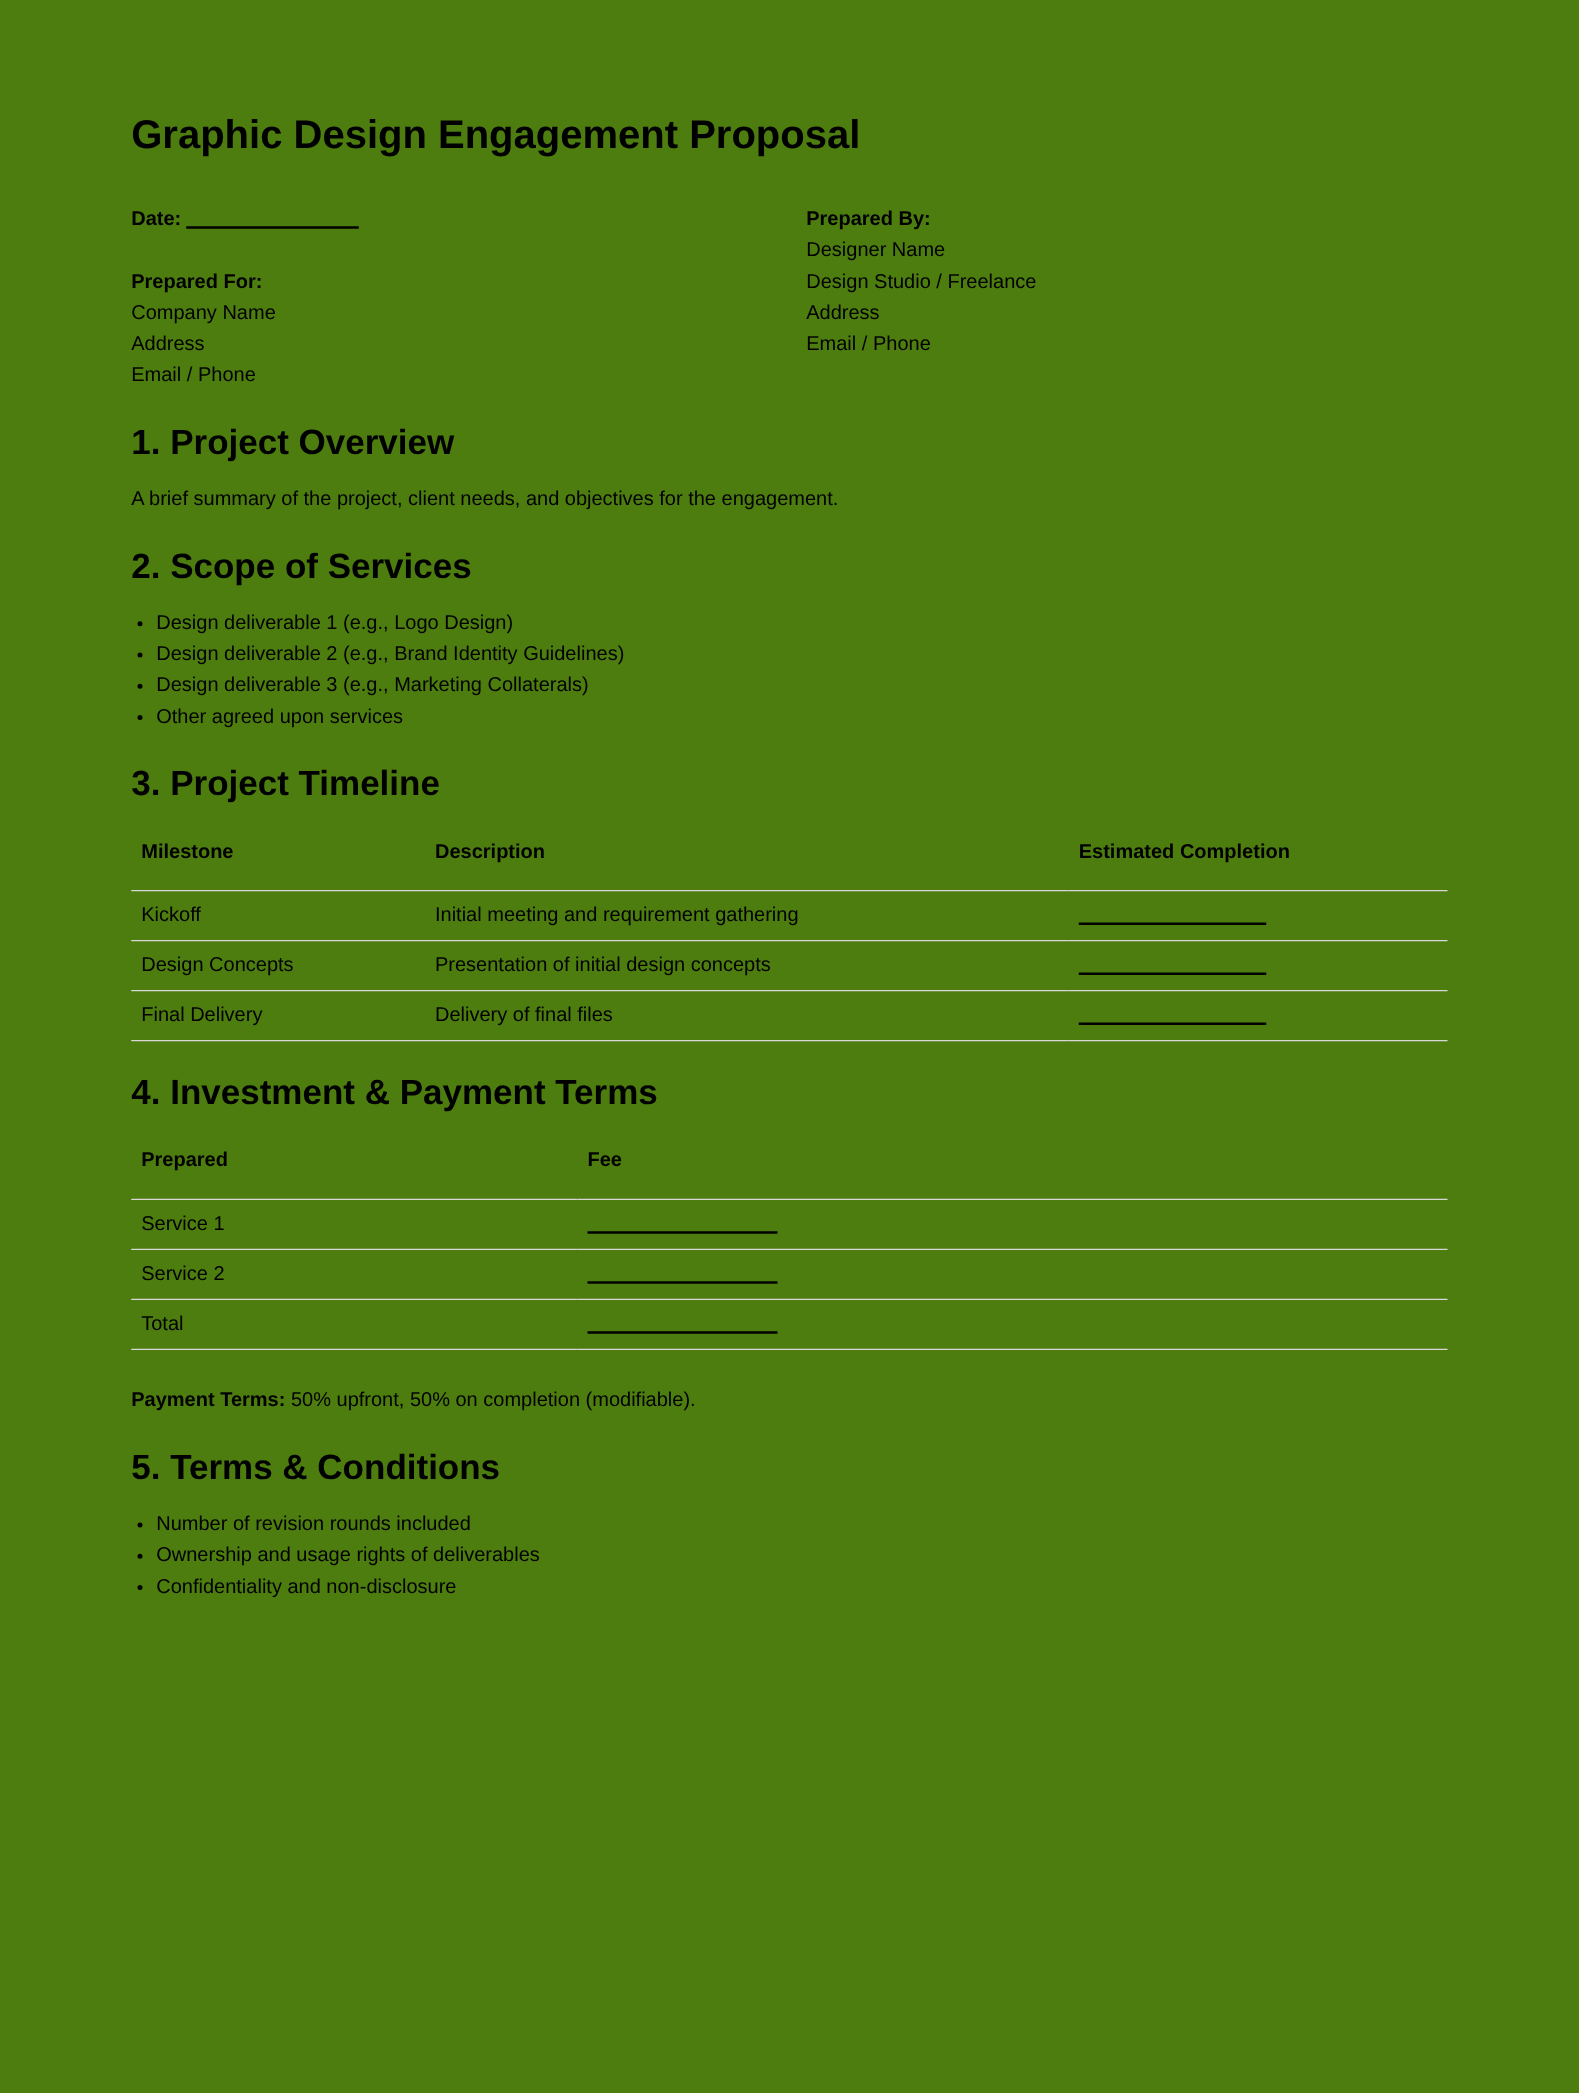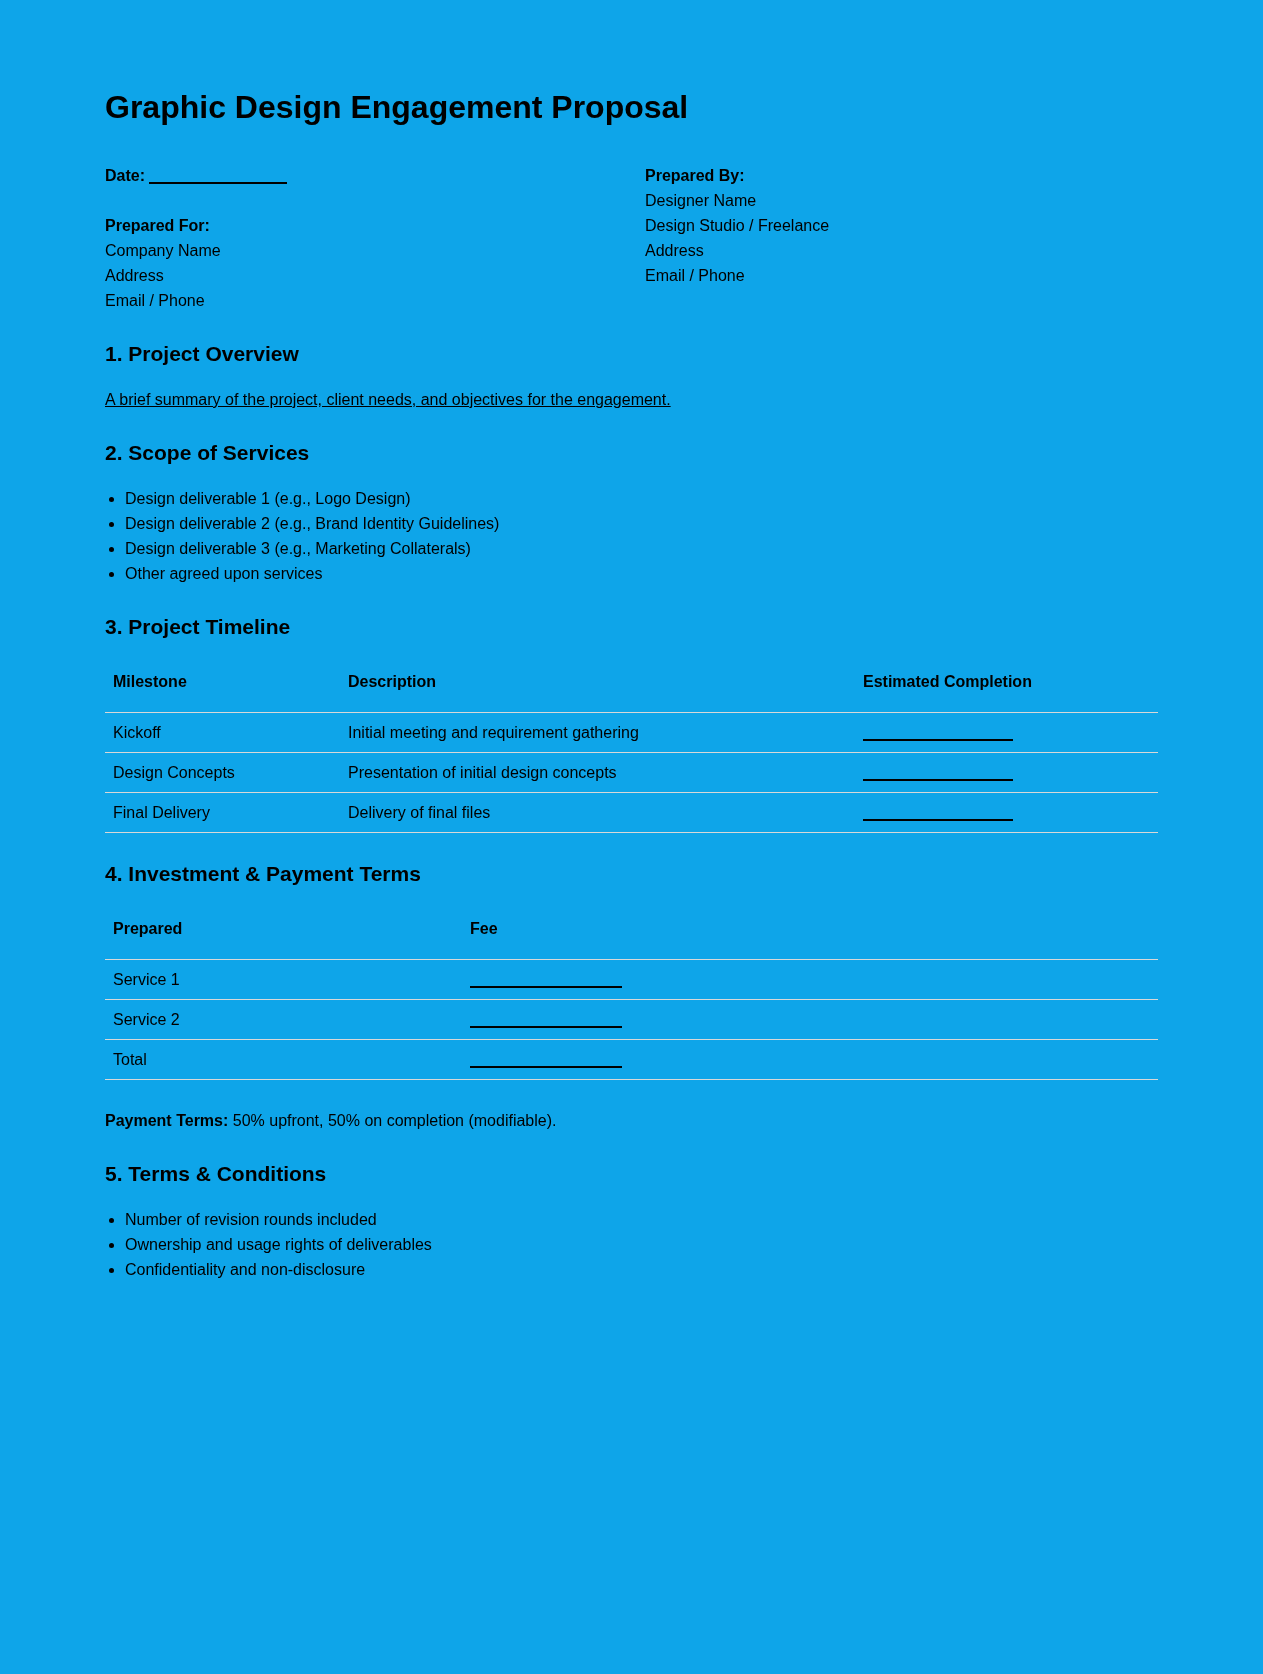--- a/index.html
+++ b/index.html
@@ -1,44 +1,44 @@
 <!DOCTYPE html>
 <html><head>
 <meta charset="utf-8">
 <style>
   html,body { margin:0; padding:0; background:#ffffff; }
   .page {
-    position:relative; width:1263px; height:1674px; background:#0ea5e9;
+    position:relative; width:1263px; height:1674px; background:#4d7c0f;
     color:#000000; font-family:"Liberation Sans", sans-serif; font-size:16px;
     overflow:hidden;
   }
   .content {
     box-sizing:border-box; height:1302px; overflow:hidden;
     padding:88px 105px 0 105px;
   }
   h1 { font-size:32px; line-height:38px; margin:0 0 37px 0; font-weight:bold; }
-  h2 { font-size:21px; line-height:26px; margin:28px 0 20px 0; font-weight:bold; }
+  h2 { font-size:28px; line-height:26px; margin:28px 0 20px 0; font-weight:bold; }
   p  { margin:0; line-height:25px; }
   .b { font-weight:bold; }
   .info-row { display:flex; margin-bottom:20px; }
   .col-left  { width:540px; }
   .col-right { flex:1; }
   .date-line { margin:0 0 25px 0; line-height:25px; }
   .line { line-height:25px; margin:0; }
   .blank { display:inline-block; height:2px; background:#000; vertical-align:-3px; }
   .date-blank { width:138px; }
   .ec-blank   { width:150px; }
   .fee-blank  { width:152px; }
   ul { margin:14px 0 8px 0; padding-left:20px; }
   li { line-height:25px; }
   table { border-collapse:collapse; table-layout:fixed; width:100%; margin-top:8px; }
   th, td { text-align:left; font-size:16px; padding:10px 8px 10px 8px;
            border-bottom:1px solid #d8d8d8; line-height:19px; vertical-align:middle; }
   th { font-weight:bold; padding-top:12px; padding-bottom:21px; }
-  .body-text { margin:0; line-height:25px;text-decoration:underline; }
+  .body-text { margin:0; line-height:25px; }
   .payment-line { margin-top:28px; line-height:25px; }
 </style>
 </head>
 <body>
 
 <div class="page">
   <div class="content">
 
     <h1>Graphic Design Engagement Proposal</h1>
 

